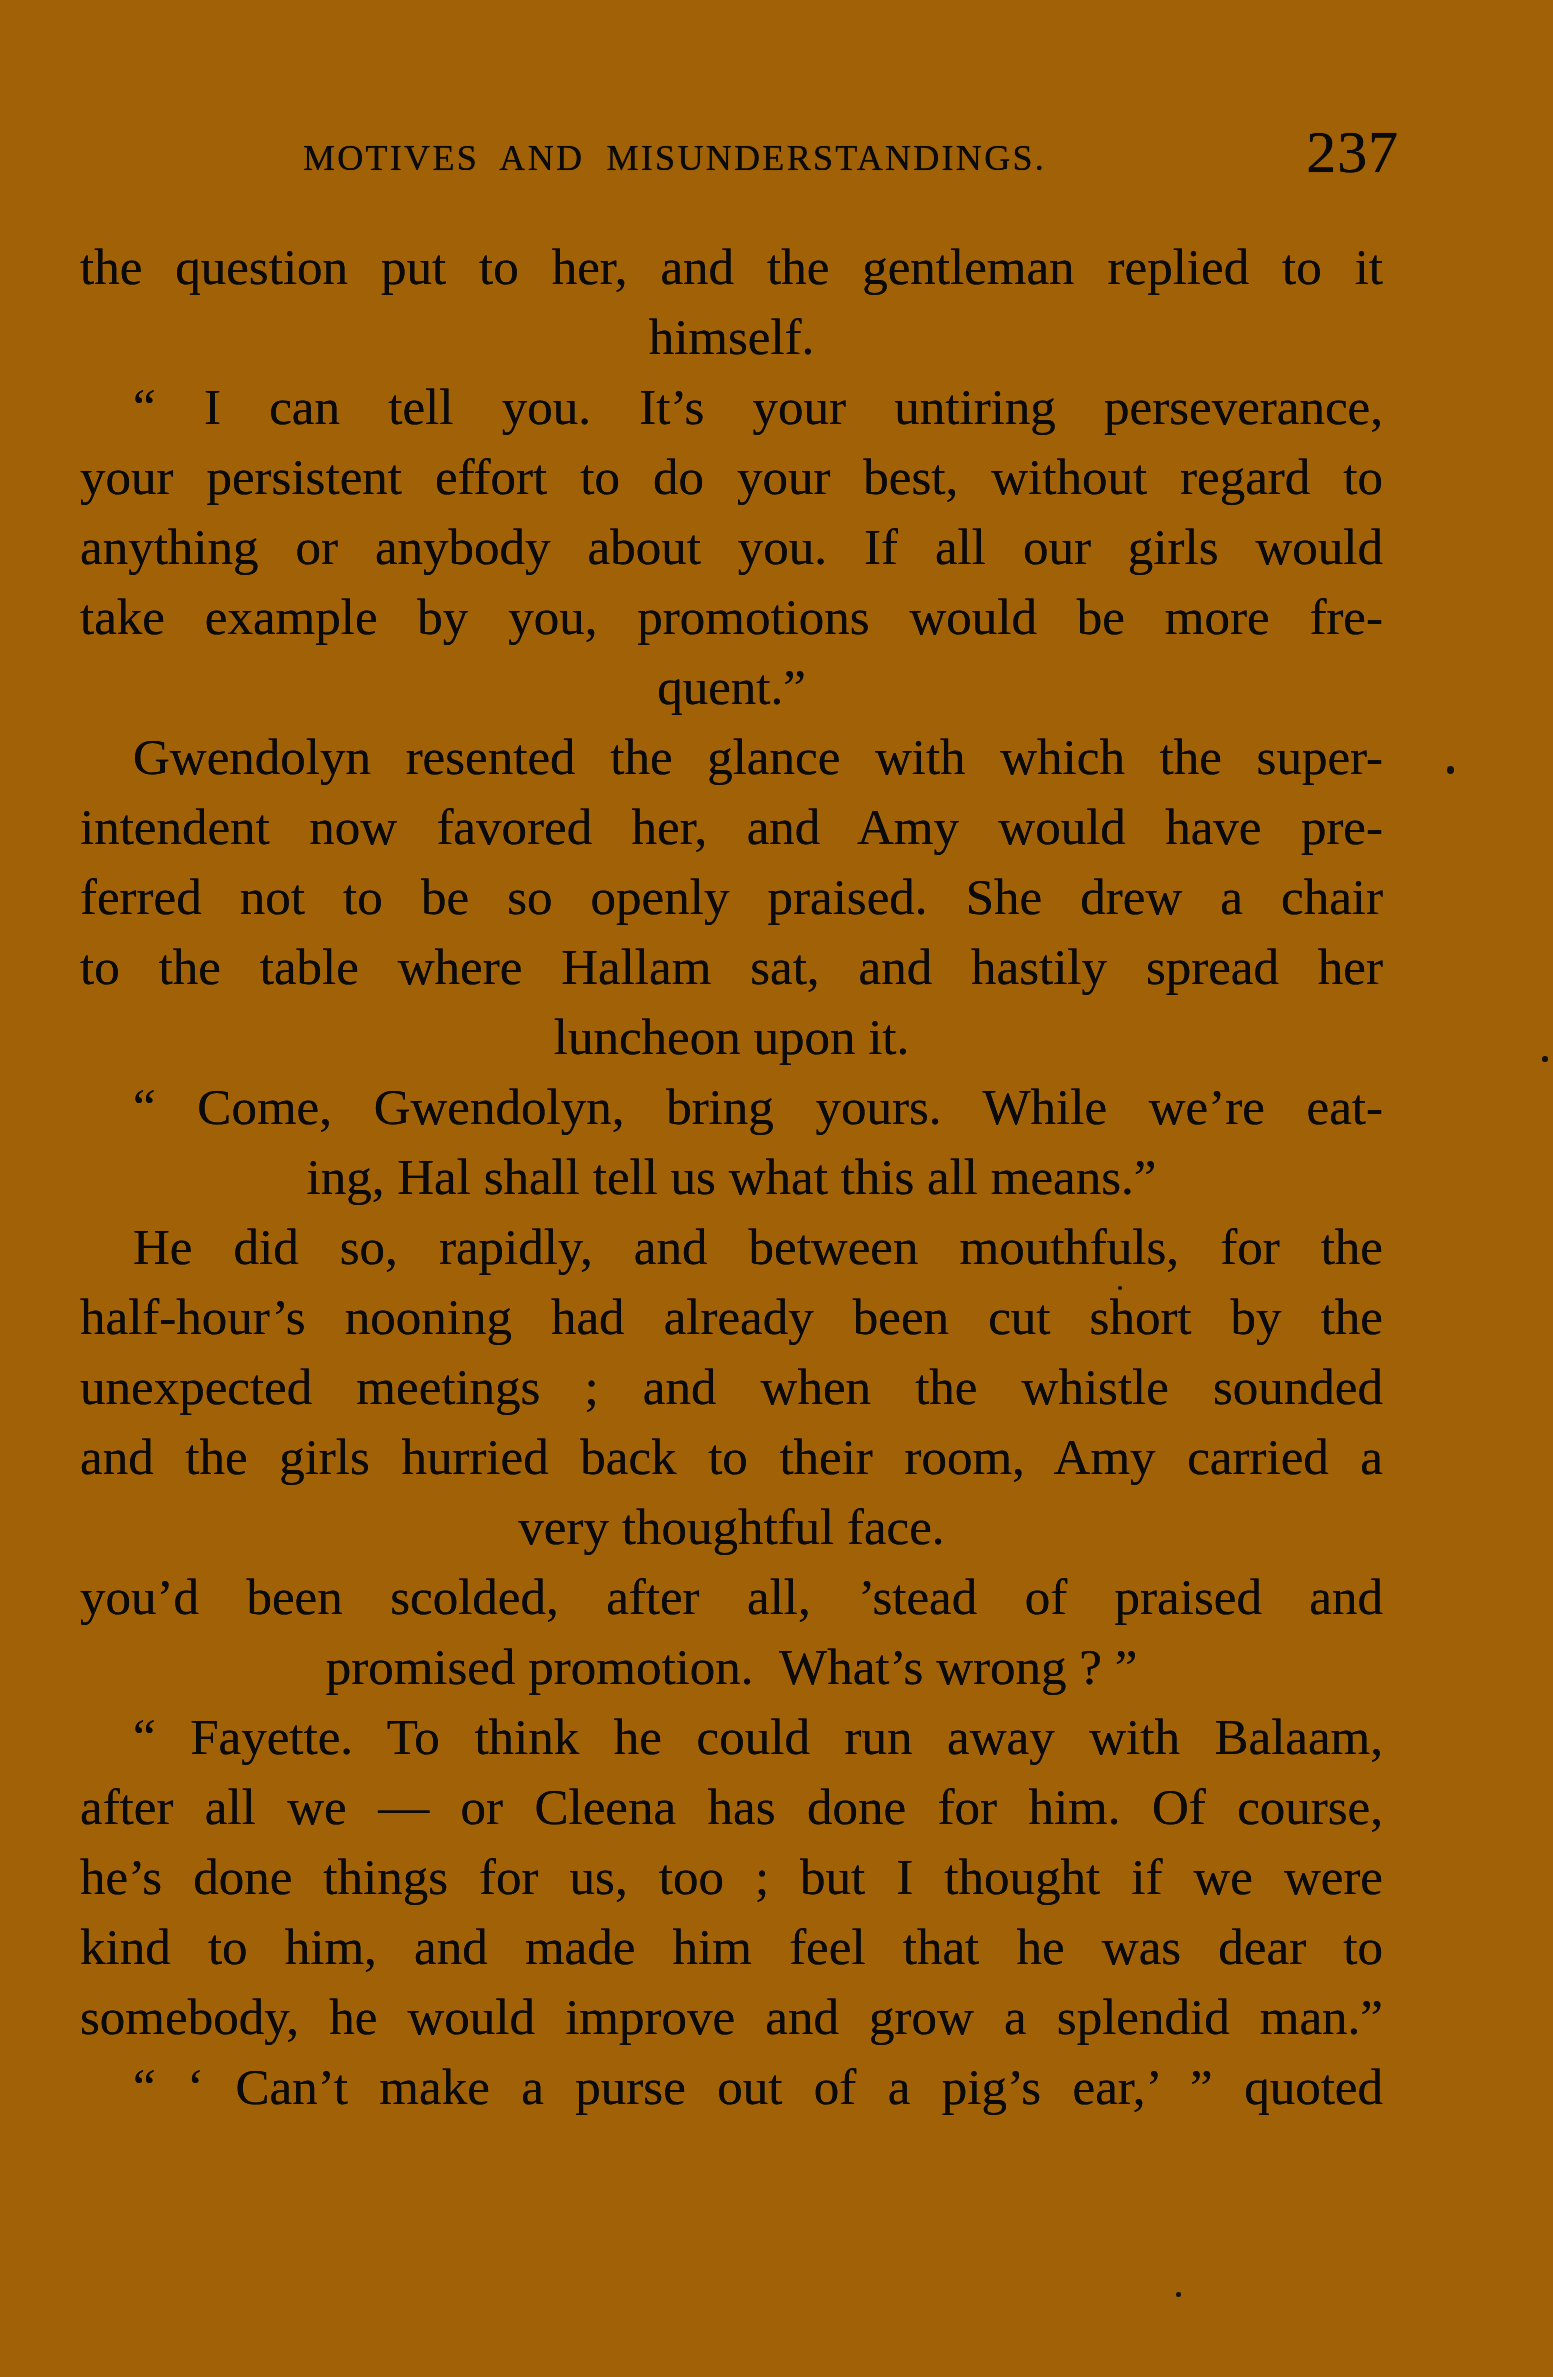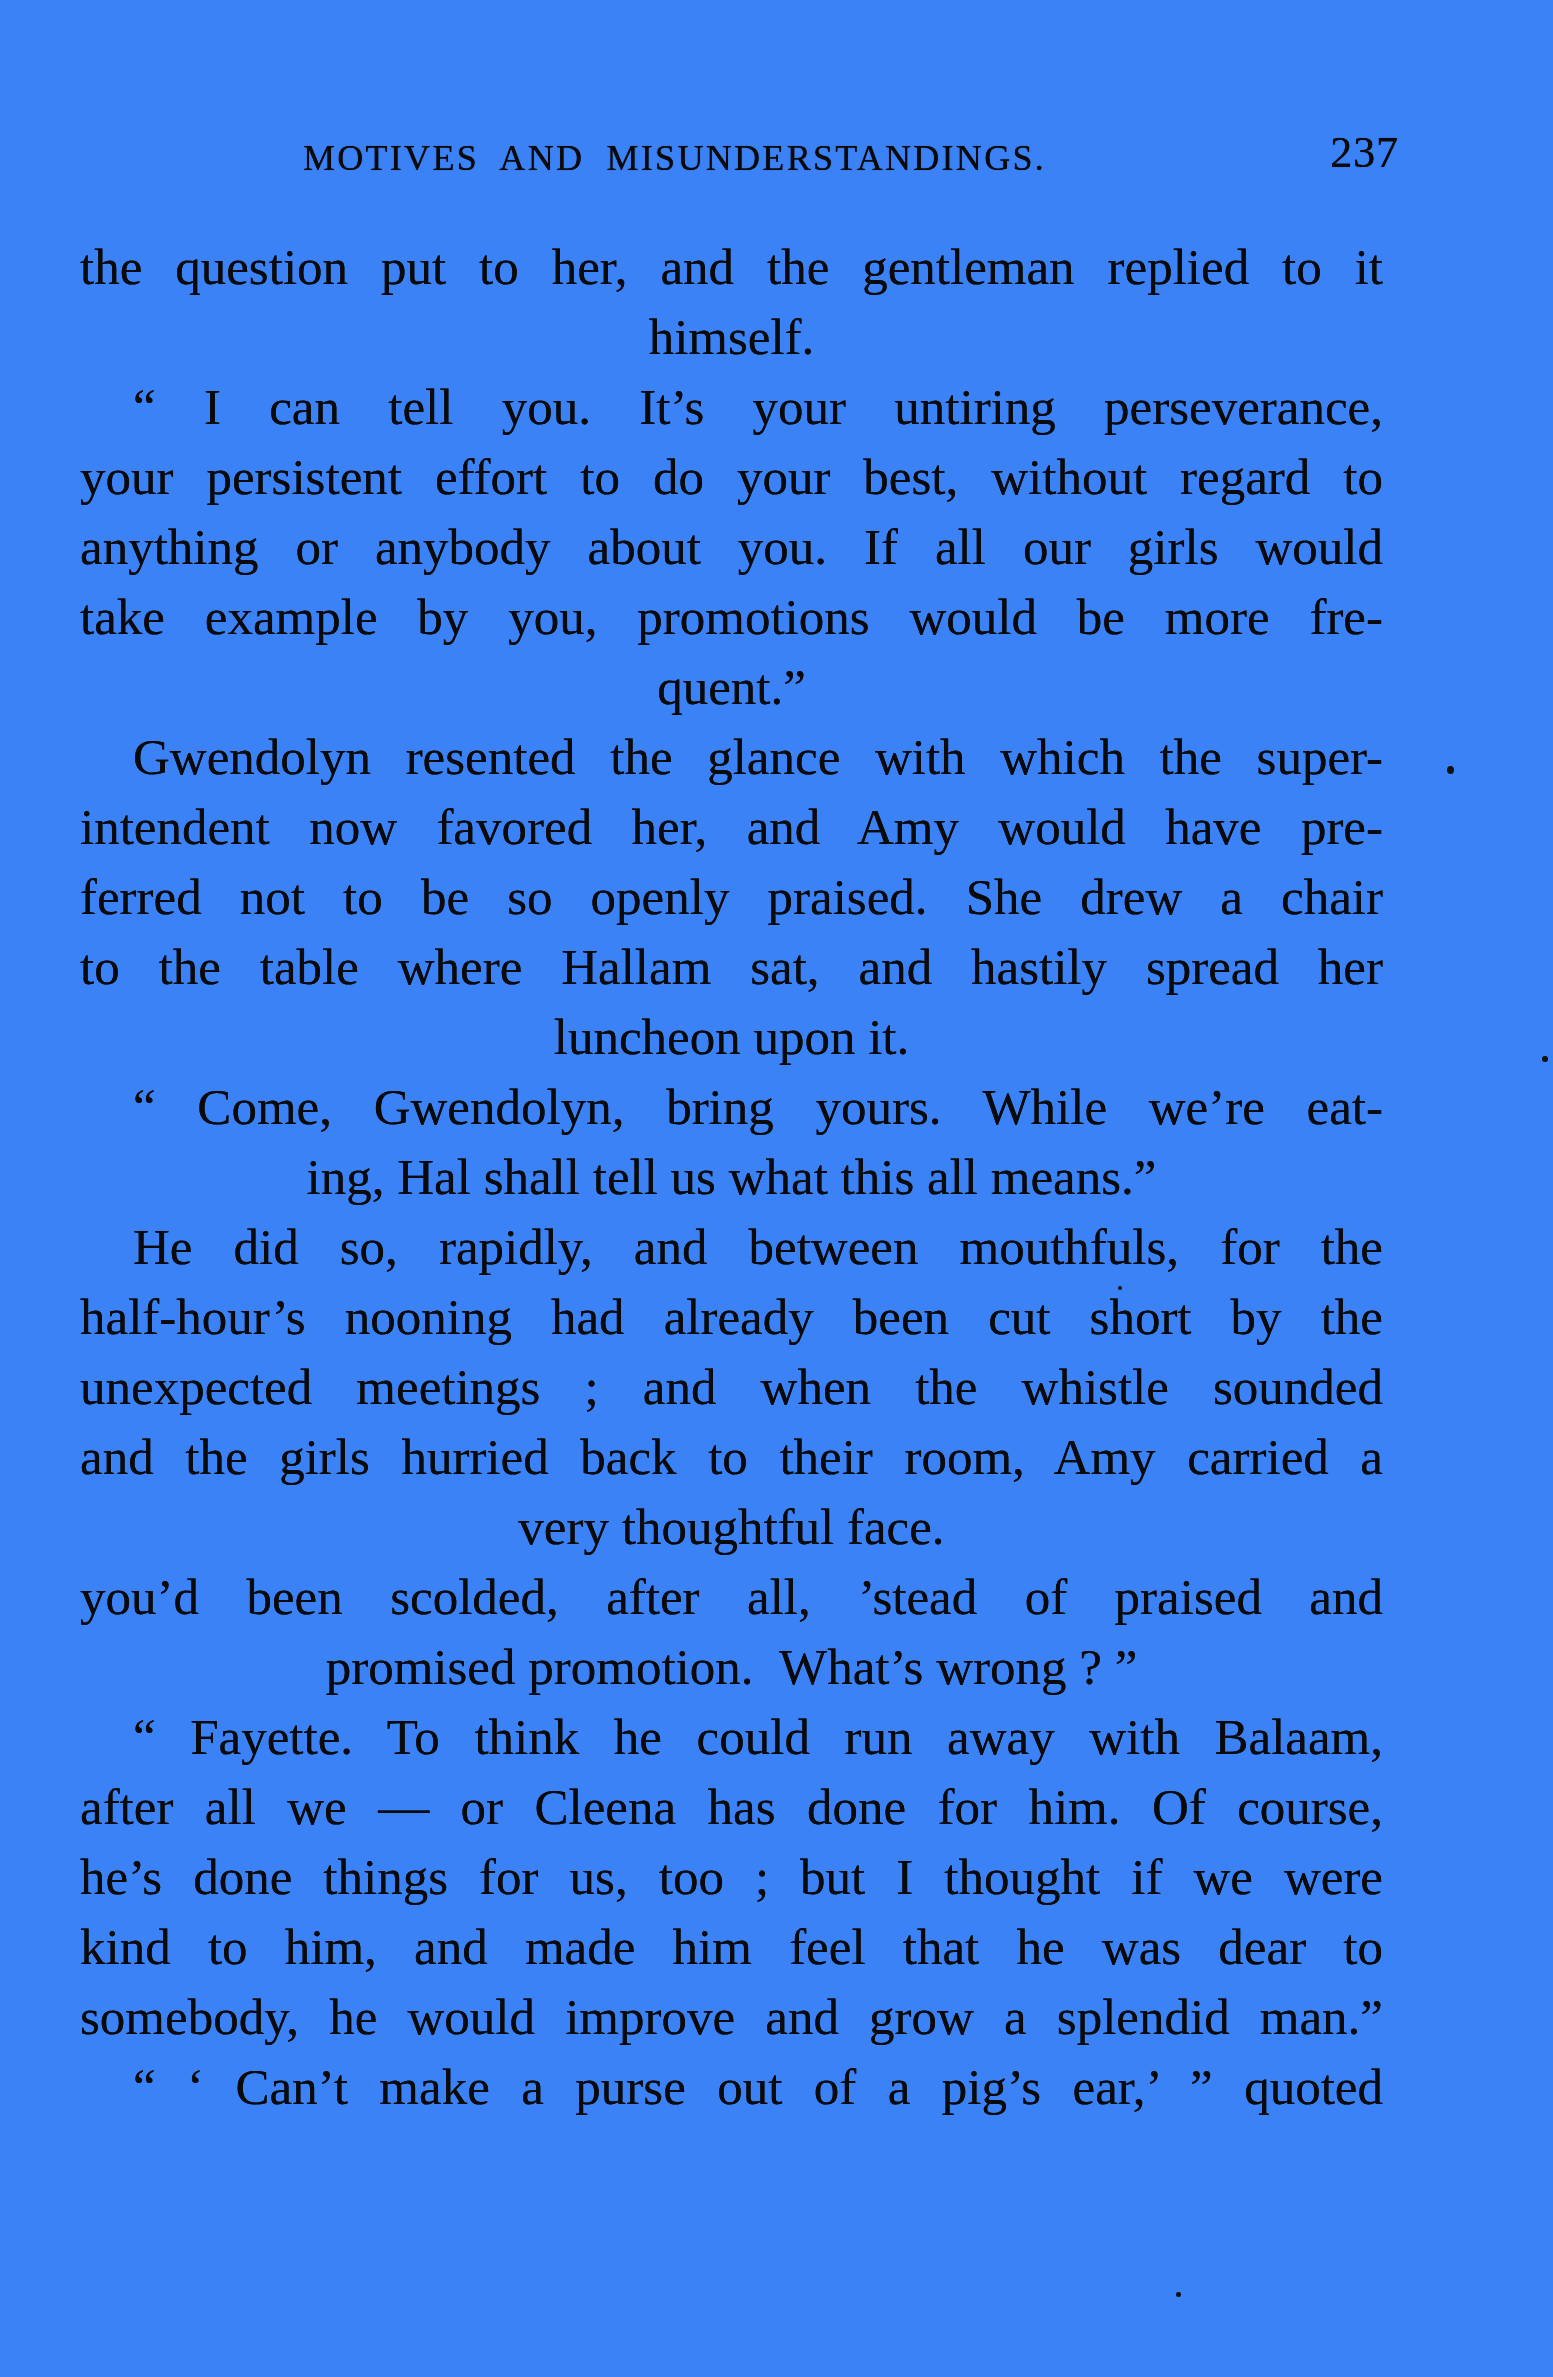--- a/index.html
+++ b/index.html
@@ -2,21 +2,21 @@
 <html style="font-size:14.6px"><head>
 <meta charset="utf-8">
 <style>
   html, body { margin: 0; padding: 0; }
   body { background: #ffffff; }
 
   .page {
     position: relative;
     width: 1554px;
     height: 2377px;
-    background: #3b82f6;
+    background: #a16207;
     overflow: hidden;
     font-family: "Liberation Serif", "DejaVu Serif", serif;
     color: #0a0a0a;
   }
 
   
   .header {
     position: absolute;
     left: 96px;
     top: 133px;
@@ -34,21 +34,21 @@
     line-height: 51px;
     letter-spacing: 2.3px;
     word-spacing: 11px;
     white-space: nowrap;
     text-shadow: 0 0 0.7px #000;
   }
   .page-number {
     position: absolute;
     right: 0;
     top: -6.4px;
-    font-size: 44px;
+    font-size: 60px;
     line-height: 51px;
     letter-spacing: 0.9px;
     text-shadow: 0 0 0.7px #000;
     margin-left: 48px;
   }
 
   
   .textblock {
     position: absolute;
     left: 80px;

